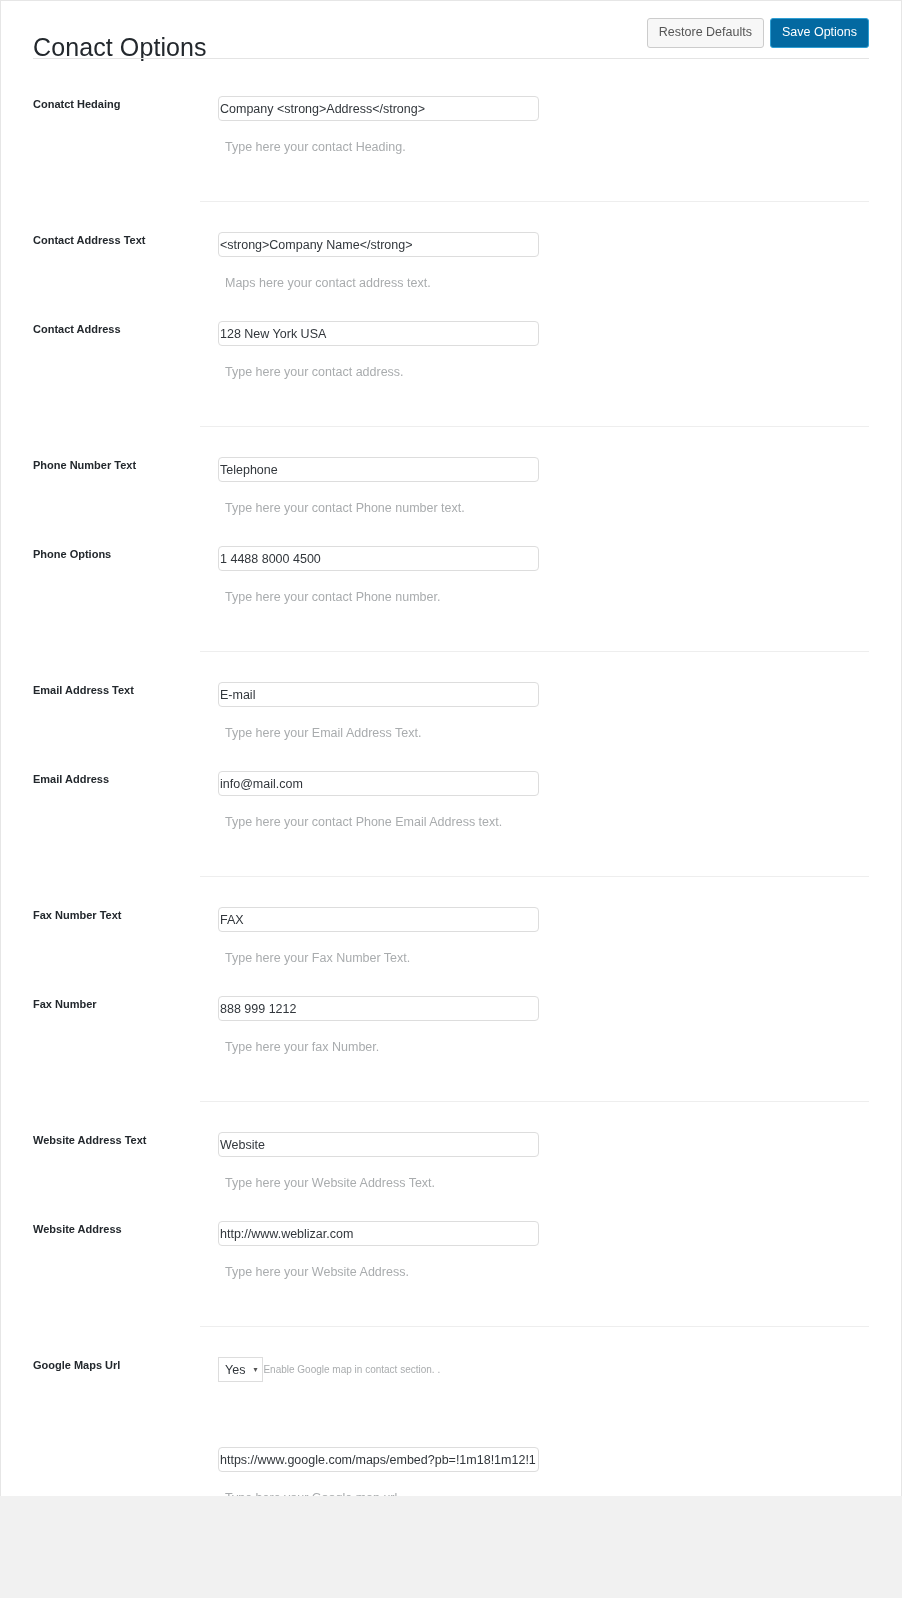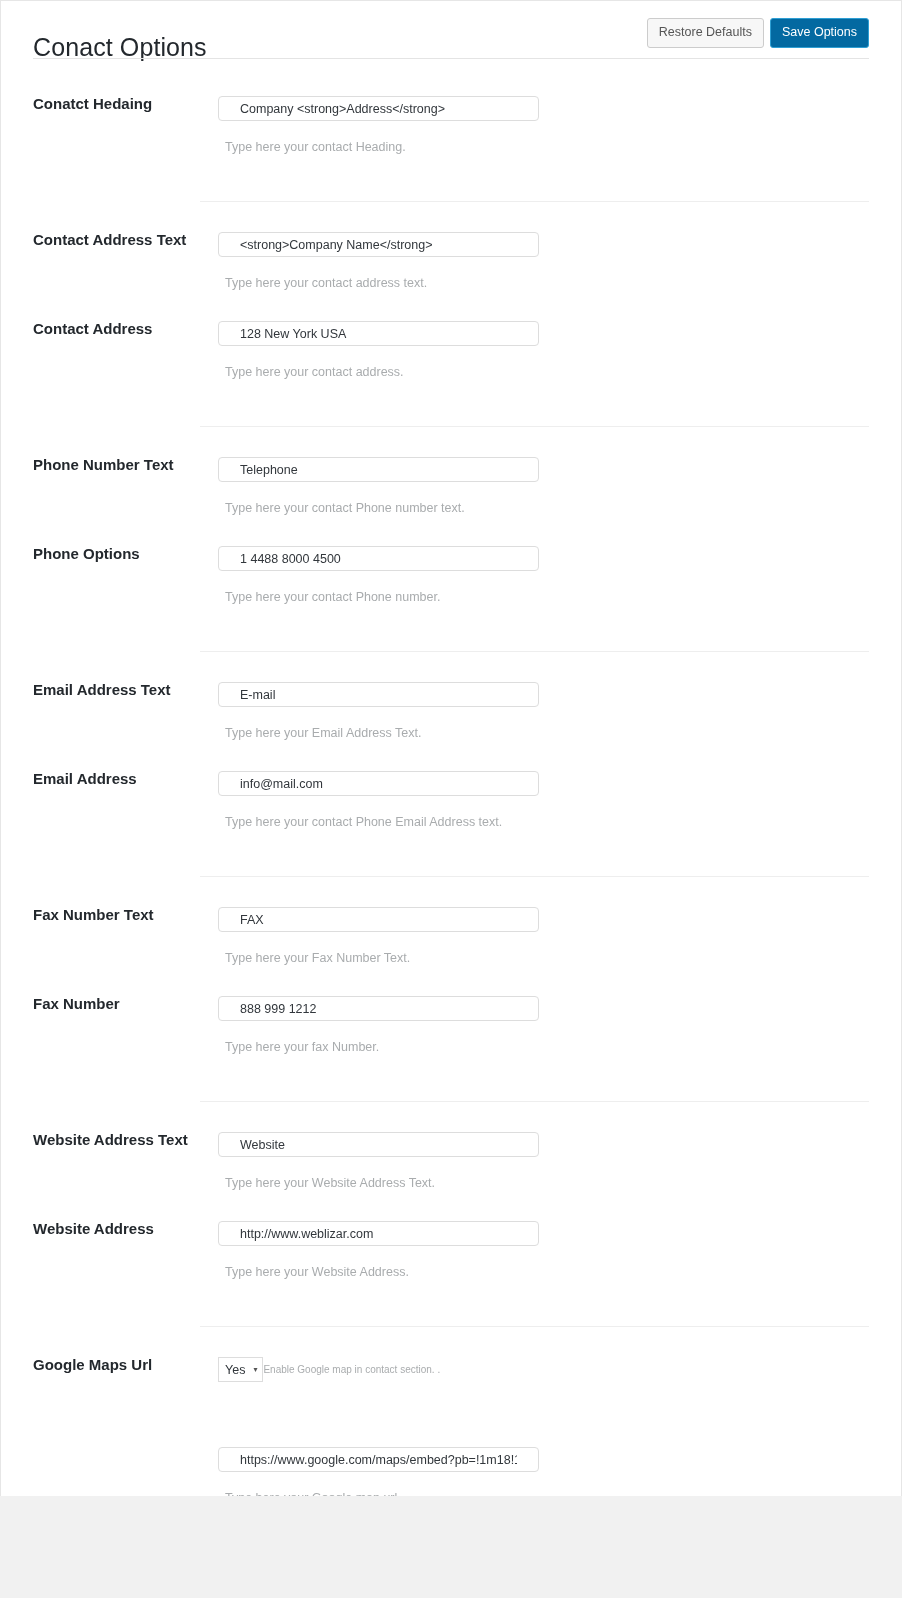--- a/index.html
+++ b/index.html
@@ -110,21 +110,21 @@
     position: relative;
     display: block;
     min-height: 44px;
   }
 
   .field-label {
     position: absolute;
     left: 33px;
     top: 0;
     width: 175px;
-    font-size: 15px;
+    font-size: 11px;
     font-weight: bold;
     color: #23282d;
     line-height: 16px;
   }
 
   .field-control {
     margin-left: 218px;
     width: 321px;
     position: relative;
   }
@@ -133,21 +133,21 @@
     display: block;
     width: 321px;
     height: 25px;
     box-sizing: border-box;
     border: 1px solid #dddddd;
     background: #ffffff;
     color: #32373c;
     font-family: "Liberation Sans", sans-serif;
     font-size: 12.5px;
     line-height: 23px;
-    padding: 0 21px;
+    padding: 0 1px;
     border-radius: 4px;
     outline: none;
   }
   .text-input::placeholder { color: #a0a5aa; }
 
   .field-help {
     display: block;
     margin-top: 18px;
     padding-left: 7px;
     font-size: 12.5px;
@@ -232,21 +232,21 @@
     </div>
 
     <div class="spacer-lg"></div>
     <div class="separator"></div>
     <div class="spacer-md"></div>
 
     <div class="field-row">
       <div class="field-label">Contact Address Text</div>
       <div class="field-control">
         <input class="text-input" type="text" value="&lt;strong&gt;Company Name&lt;/strong&gt;" style="">
-        <span class="field-help">Type here your contact address text.</span>
+        <span class="field-help">Maps here your contact address text.</span>
       </div>
     </div>
 
     <div class="spacer-md"></div>
 
     <div class="field-row">
       <div class="field-label">Contact Address</div>
       <div class="field-control">
         <input class="text-input" type="text" value="128 New York USA" style="">
         <span class="field-help">Type here your contact address.</span>

